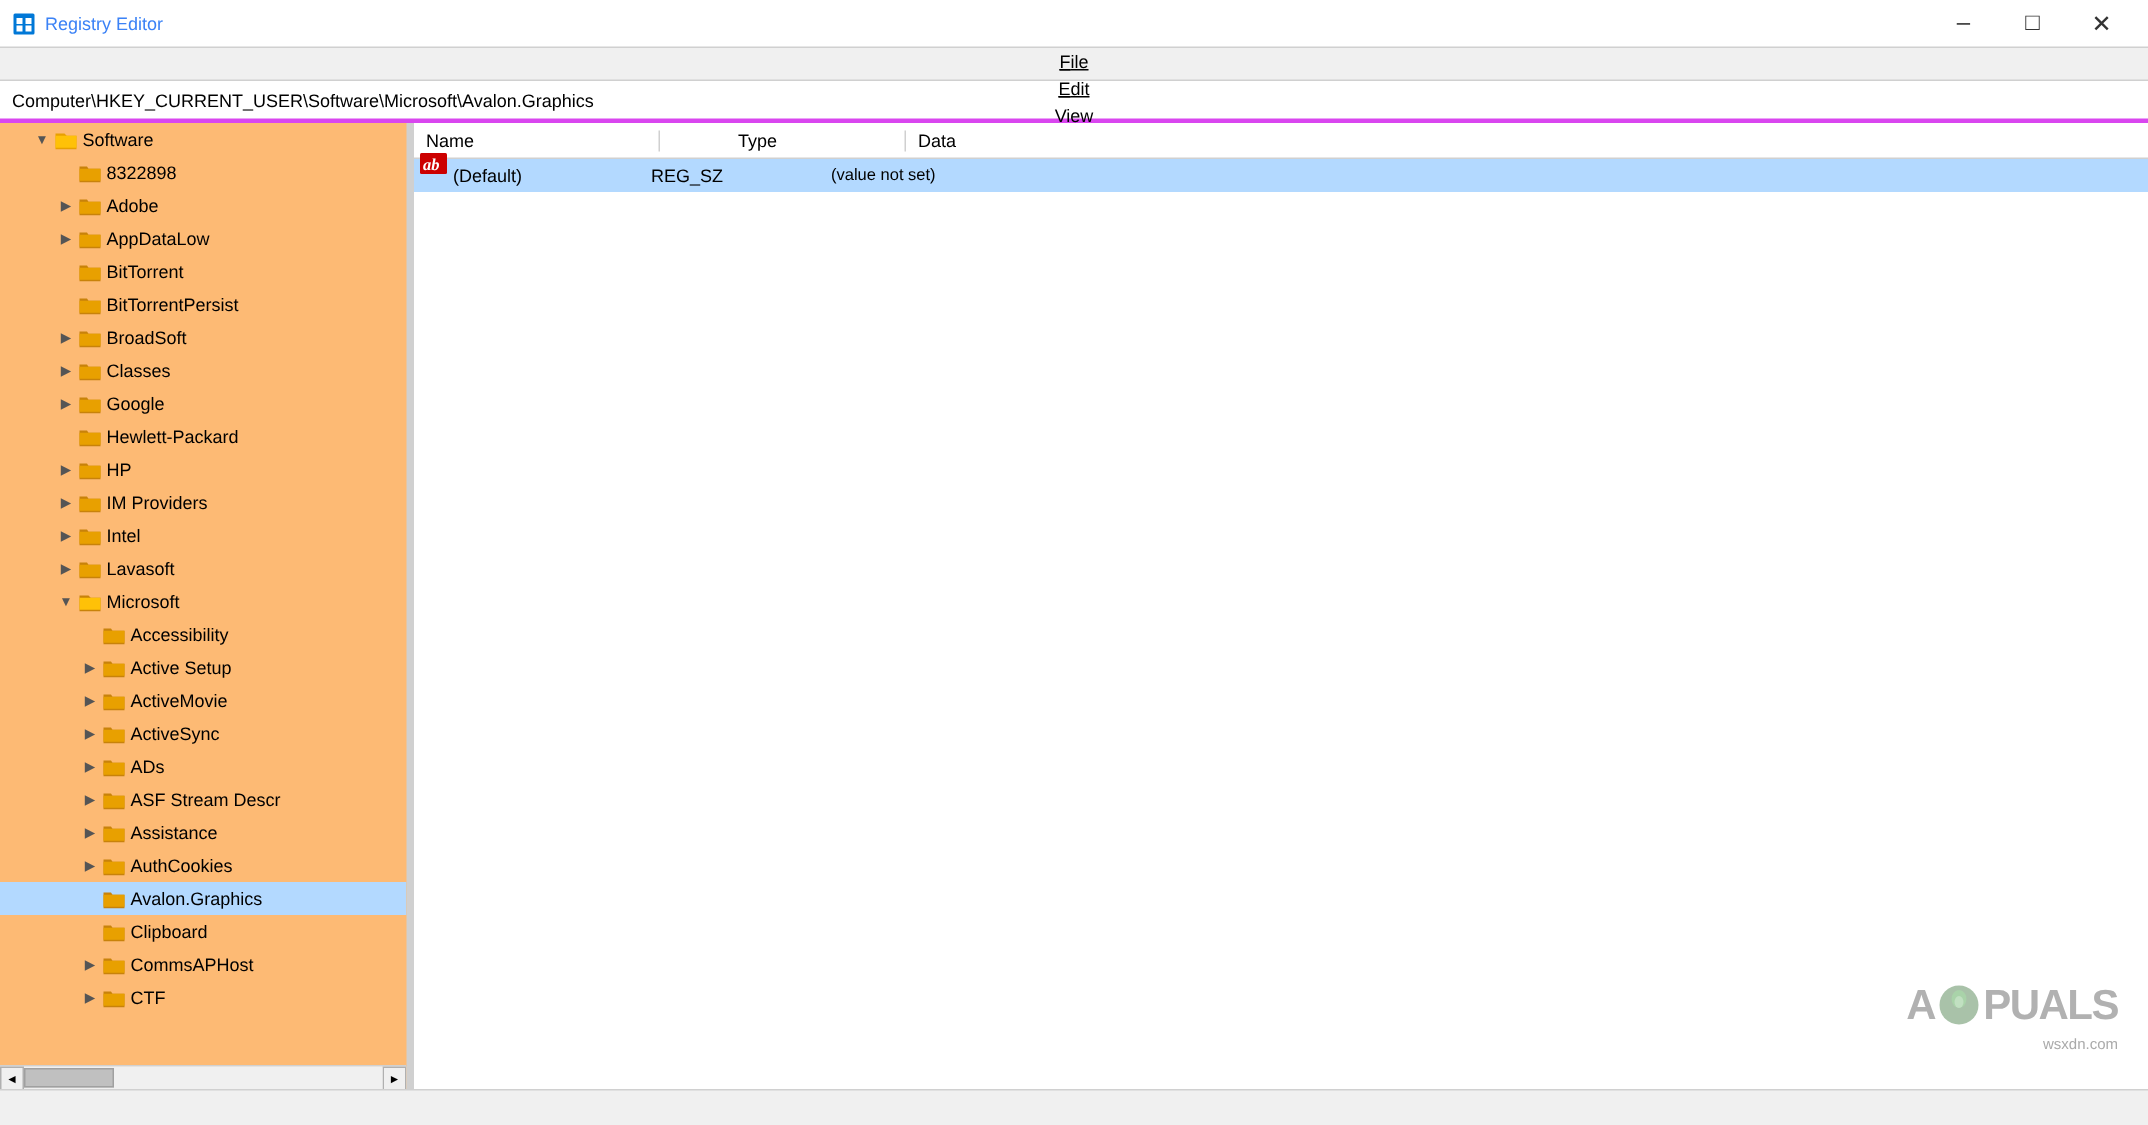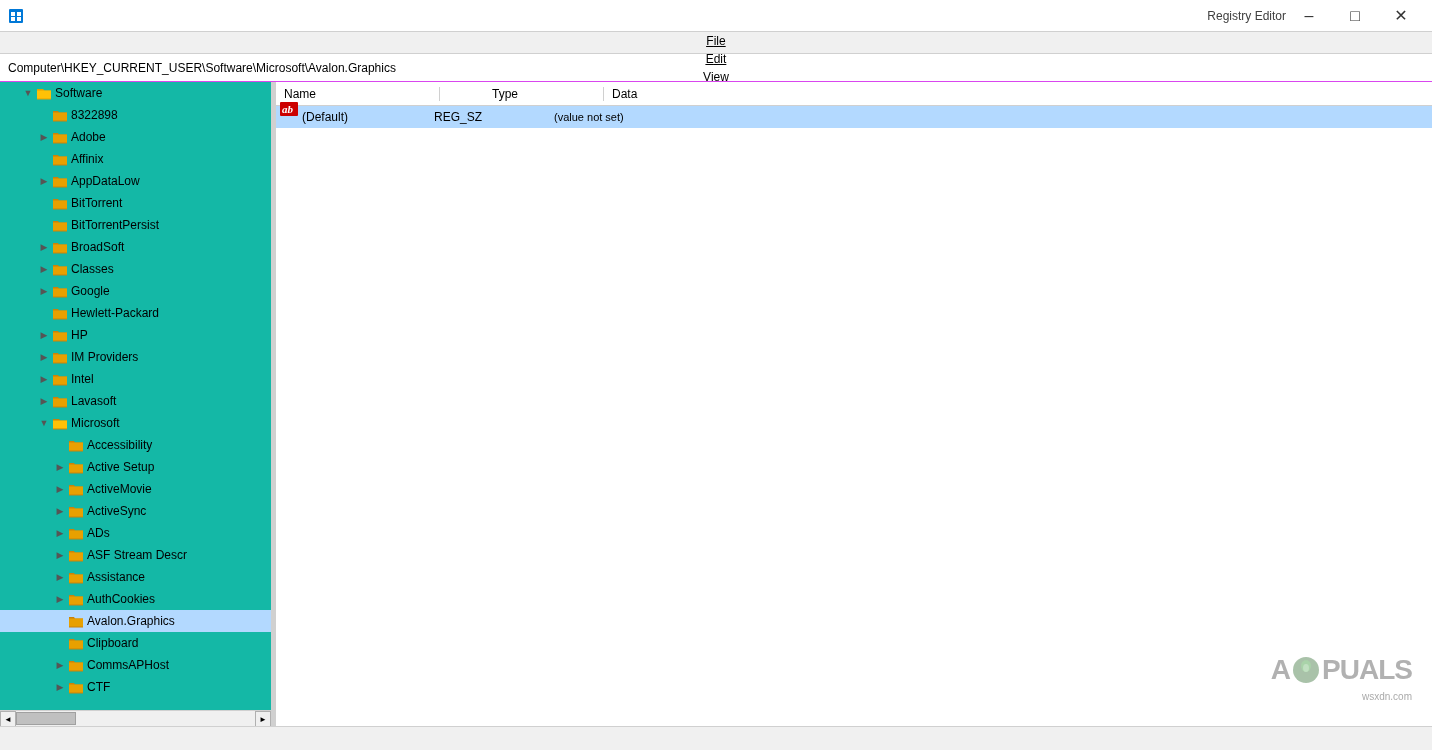--- a/index.html
+++ b/index.html
@@ -26,22 +26,21 @@
       width: 16px;
       height: 16px;
       margin-right: 6px;
       display: flex;
       align-items: center;
       justify-content: center;
     }
     .title-bar-title {
       flex: 1;
       font-size: 12px;
-      color: #404040;
-      text-align: right;
+      color: #3b82f6;
     }
     .title-bar-controls {
       display: flex;
       gap: 0;
     }
     .title-bar-btn {
       width: 46px;
       height: 32px;
       border: none;
       background: transparent;
@@ -67,21 +66,21 @@
       padding: 2px 8px;
       cursor: pointer;
       font-size: 12px;
       color: #000;
       text-decoration: underline;
     }
 
     
     .address-bar {
       background: #ffffff;
-      border-bottom: 1px solid #d946ef;
+      border-bottom: 3px solid #d946ef;
       height: 28px;
       display: flex;
       align-items: center;
       padding: 0 8px;
       font-size: 12px;
     }
     .address-bar-path {
       color: #000;
     }
 
@@ -92,21 +91,21 @@
       background: #fff;
     }
 
     
     .tree-panel {
       width: 272px;
       border-right: 1px solid #d0d0d0;
       overflow: hidden;
       display: flex;
       flex-direction: column;
-      background: #14b8a6;
+      background: #fdba74;
     }
     .tree-scroll {
       flex: 1;
       overflow-y: auto;
       overflow-x: hidden;
     }
     .tree-scroll::-webkit-scrollbar { width: 16px; }
     .tree-scroll::-webkit-scrollbar-track { background: #f0f0f0; }
     .tree-scroll::-webkit-scrollbar-thumb { background: #c0c0c0; border: 1px solid #a0a0a0; }
 
@@ -302,30 +301,20 @@
         <div class="expander collapsed"></div>
         <div class="folder-icon">
           <svg class="folder-svg" viewBox="0 0 16 16">
               <path d="M1 4h5l1 1.5H15v9H1z" fill="#c8820a"></path>
               <path d="M1 5.5h14v8H1z" fill="#e8a000"></path>
             </svg>
         </div>
         <span class="tree-label">Adobe</span>
       </div>
 
-      <div class="tree-item indent-2">
-        <div class="expander none"></div>
-        <div class="folder-icon">
-          <svg class="folder-svg" viewBox="0 0 16 16">
-              <path d="M1 4h5l1 1.5H15v9H1z" fill="#c8820a"></path>
-              <path d="M1 5.5h14v8H1z" fill="#e8a000"></path>
-            </svg>
-        </div>
-        <span class="tree-label">Affinix</span>
-      </div>
 
       <div class="tree-item indent-2">
         <div class="expander collapsed"></div>
         <div class="folder-icon">
           <svg class="folder-svg" viewBox="0 0 16 16">
               <path d="M1 4h5l1 1.5H15v9H1z" fill="#c8820a"></path>
               <path d="M1 5.5h14v8H1z" fill="#e8a000"></path>
             </svg>
         </div>
         <span class="tree-label">AppDataLow</span>

